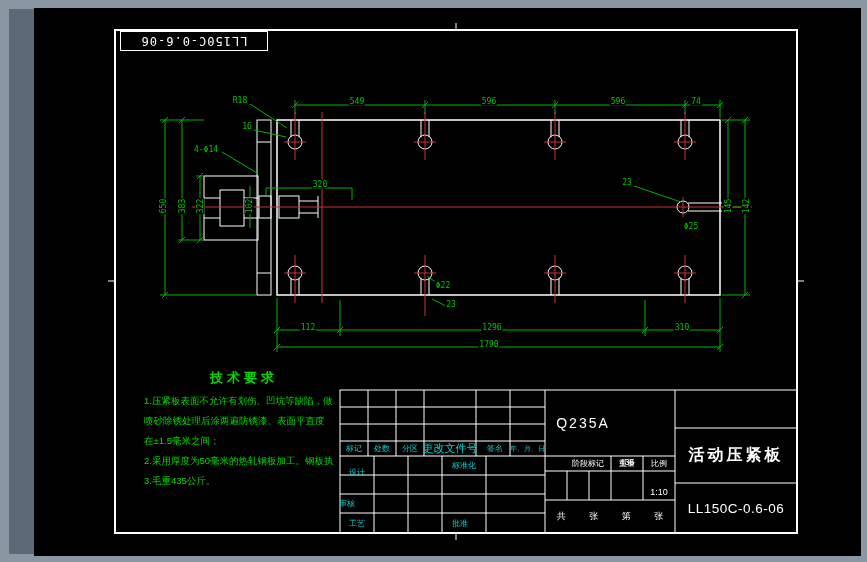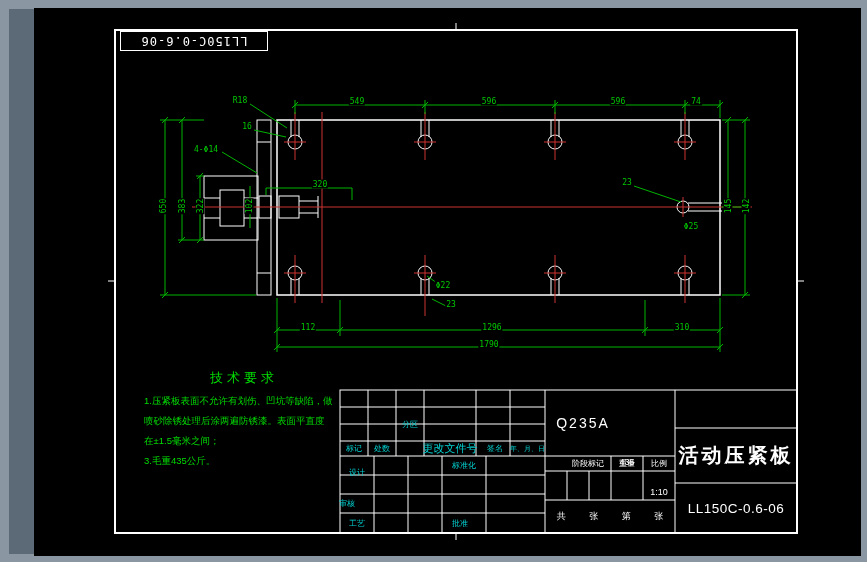--- a/index.html
+++ b/index.html
@@ -5,25 +5,25 @@
   html,body{margin:0;padding:0;background:#444;}
   .page{position:relative;width:867px;height:562px;background:#8a96a2;font-family:"Liberation Sans",sans-serif;overflow:hidden;}
   .left-strip{position:absolute;left:9px;top:9px;width:25px;height:545px;background:#5c6a77;}
   .canvas{position:absolute;left:34px;top:8px;width:827px;height:548px;background:#000;}
   .overlay{position:absolute;left:0;top:0;width:867px;height:562px;}
   .dim{position:absolute;transform:translate(-50%,-50%);font:8px "DejaVu Sans Mono",monospace;color:#00c800;background:#000;padding:0 1px;white-space:nowrap;z-index:3;}
   .dim.v{transform:translate(-50%,-50%) rotate(-90deg);}
   .stamp{position:absolute;left:120px;top:31px;width:146px;height:18px;border:1px solid #fff;color:#fff;
          font:12px "DejaVu Sans Mono",monospace;display:flex;align-items:center;justify-content:center;
          transform:rotate(180deg);letter-spacing:1px;z-index:3;background:#000;}
-  .tech-title{position:absolute;left:210px;top:369px;color:#00dc00;font-size:13px;font-weight:normal;letter-spacing:4px;z-index:3;}
+  .tech-title{position:absolute;left:210px;top:369px;color:#00dc00;font-size:13px;font-weight:bold;letter-spacing:4px;z-index:3;}
   .tech-lines{position:absolute;left:144px;top:391px;width:205px;color:#00dc00;font-size:9.5px;line-height:20px;z-index:3;}
   .cell{position:absolute;display:flex;align-items:center;justify-content:center;color:#00d2d2;font-size:8px;z-index:3;white-space:nowrap;}
   .cell.w{color:#ffffff;}
-  .cell.big{font-size:20px;font-weight:bold;letter-spacing:3px;}
+  .cell.big{font-size:16px;font-weight:bold;letter-spacing:3px;}
   .cell.num{font-size:13.5px;letter-spacing:0.5px;}
   .cell.mat{font-size:14px;letter-spacing:2px;}
   .sheets{position:absolute;display:flex;align-items:center;justify-content:space-around;color:#fff;font-size:9px;z-index:3;}
 </style>
 </head>
 <body>
 
 <div class="page">
   <div class="left-strip"></div>
   <div class="canvas"></div>
@@ -198,20 +198,21 @@
   <div class="dim" style="left:308px;top:327px">112</div>
   <div class="dim" style="left:492px;top:327px">1296</div>
   <div class="dim" style="left:682px;top:327px">310</div>
   <div class="dim" style="left:489px;top:344px">1790</div>
 
   <div class="tech-title">技术要求</div>
   <div class="tech-lines">
     <div>1.压紧板表面不允许有划伤、凹坑等缺陷，做</div>
     <div>喷砂除锈处理后涂两遍防锈漆。表面平直度</div>
     <div>在±1.5毫米之间；</div>
+    <div>2.采用厚度为50毫米的热轧钢板加工。钢板执</div>
     <div>3.毛重435公斤。</div>
   </div>
 
   <svg class="overlay" width="867" height="562" viewBox="0 0 867 562" style="z-index:2">
     <g stroke="#ffffff" stroke-width="1" fill="none">
       <rect x="340" y="390" width="457" height="143"></rect>
       <line x1="545" y1="390" x2="545" y2="533"></line>
         <line x1="675" y1="390" x2="675" y2="533"></line>
       <line x1="340" y1="407" x2="545" y2="407"></line>
         <line x1="340" y1="424" x2="545" y2="424"></line>
@@ -237,21 +238,21 @@
       <line x1="567" y1="471" x2="567" y2="500"></line>
         <line x1="589" y1="471" x2="589" y2="500"></line>
       <line x1="675" y1="428" x2="797" y2="428"></line>
         <line x1="675" y1="483" x2="797" y2="483"></line>
     </g>
   </svg>
 
   <div class="cell w mat" style="left:521px;top:390px;width:124px;height:66px">Q235A</div>
   <div class="cell" style="left:340px;top:441px;width:28px;height:15px">标记</div>
   <div class="cell" style="left:368px;top:441px;width:28px;height:15px">处数</div>
-  <div class="cell" style="left:396px;top:417px;width:28px;height:15px">分区</div>
+  <div class="cell" style="left:396px;top:441px;width:28px;height:15px">分区</div>
   <div class="cell" style="left:424px;top:441px;width:52px;height:15px;font-size:11px">更改文件号</div>
   <div class="cell" style="left:478px;top:441px;width:34px;height:15px">签名</div>
   <div class="cell" style="left:510px;top:441px;width:35px;height:15px;font-size:7px">年、月、日</div>
   <div class="cell" style="left:340px;top:456px;width:34px;height:33px">设计</div>
   <div class="cell" style="left:442px;top:456px;width:44px;height:19px">标准化</div>
   <div class="cell" style="left:340px;top:494px;width:14px;height:19px">审核</div>
   <div class="cell" style="left:340px;top:513px;width:34px;height:20px">工艺</div>
   <div class="cell" style="left:442px;top:513px;width:36px;height:20px">批准</div>
   <div class="cell w" style="left:545px;top:456px;width:86px;height:15px">阶段标记</div>
   <div class="cell w" style="left:611px;top:456px;width:32px;height:15px">重量</div>

